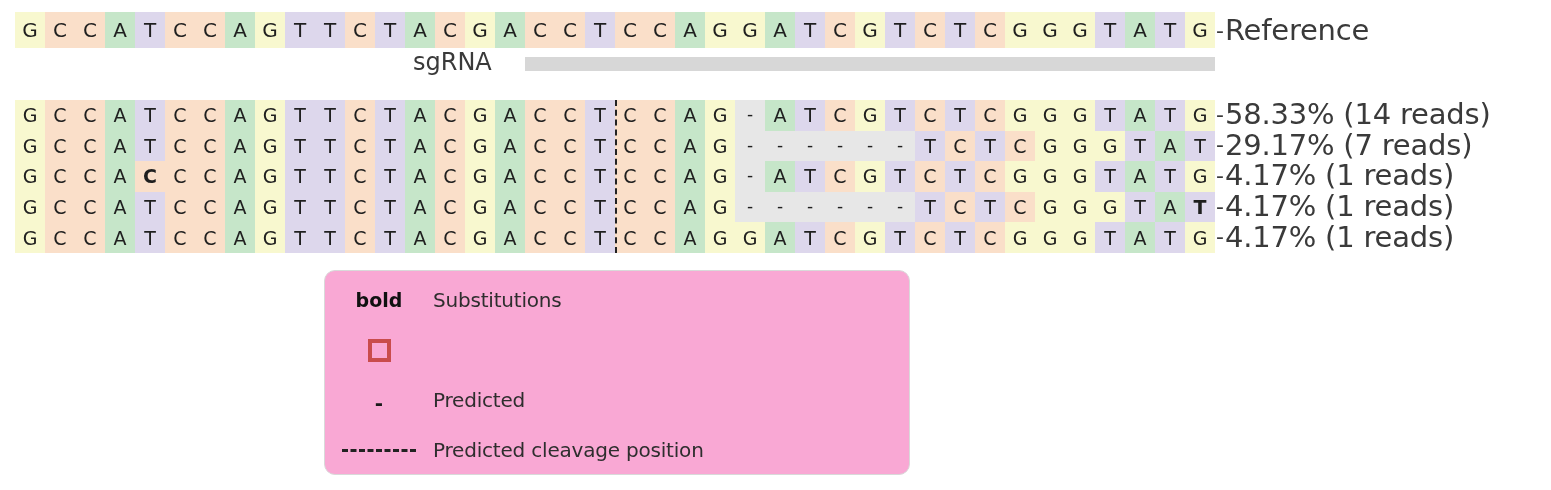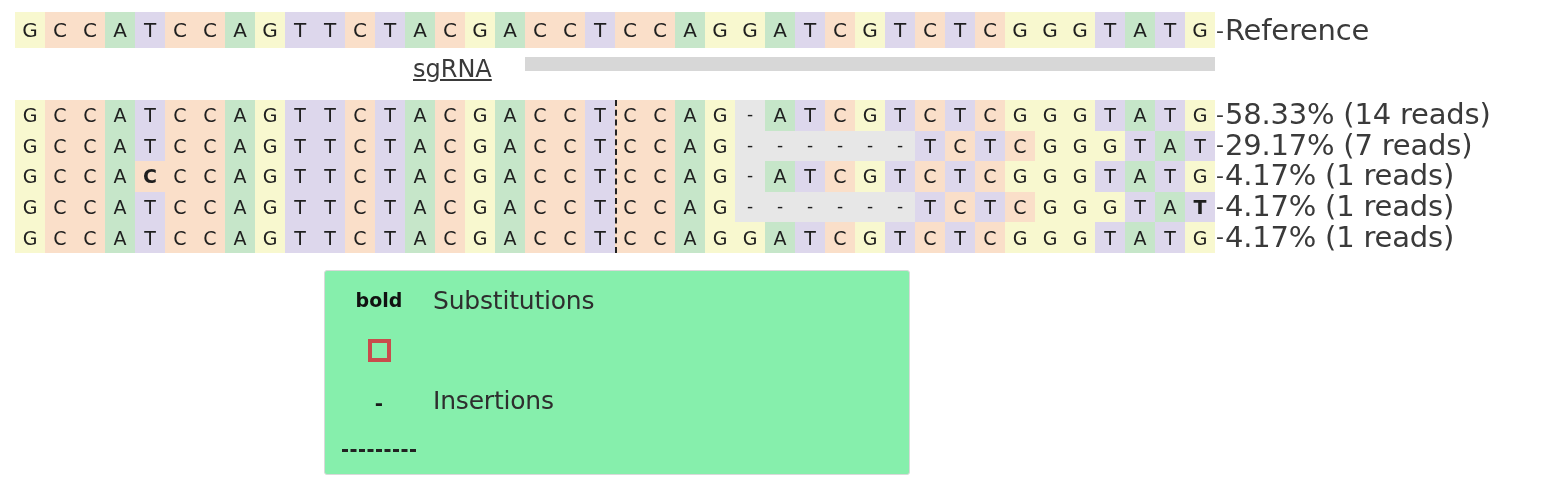--- a/index.html
+++ b/index.html
@@ -63,24 +63,23 @@
     font-size: 29px;
     color: #3a3a3a;
     letter-spacing: -0.2px;
   }
   .reference-tail { top: 13px; height: 34px; }
 
   
   #sgrna-label {
     position: absolute;
     left: 413px;
-    top: 55px;
+    top: 48px;
     font-size: 24px;
     color: #3a3a3a;
-    text-decoration: underline;
   }
   #sgrna-bar {
     position: absolute;
     left: 530px;
     top: 57px;
     width: 685px;
     height: 14px;
     background: #d7d7d7;
   }
 
@@ -94,42 +93,42 @@
     border-left: 2px dashed #222222;
   }
 
   
   #legend-box {
     position: absolute;
     left: 324px;
     top: 270px;
     width: 586px;
     height: 205px;
-    background: #86efac;
+    background: #f9a8d4;
     border: 1px solid #d9d9d9;
-    border-radius: 3px;
+    border-radius: 11px;
     box-sizing: border-box;
   }
   .legend-row {
     position: absolute;
     left: 0;
     width: 100%;
     height: 50px;
     display: flex;
     align-items: center;
   }
   .legend-sym {
     width: 108px;
     display: flex;
     align-items: center;
     justify-content: center;
     flex: 0 0 108px;
   }
   .legend-text {
-    font-size: 25px;
+    font-size: 20px;
     color: #2e2e2e;
     letter-spacing: -0.2px;
   }
   .sym-bold {
     font-size: 19px;
     font-weight: bold;
     color: #111111;
   }
   .sym-ins {
     width: 23px;
@@ -926,20 +925,21 @@
   </div>
   <div class="legend-row" style="top:54px">
     <span class="legend-sym">
       <span class="sym-ins"></span>
     </span>
   </div>
   <div class="legend-row" style="top:104px">
     <span class="legend-sym">
       <span class="sym-del">-</span>
     </span>
-    <span class="legend-text">Insertions</span>
+    <span class="legend-text">Predicted</span>
   </div>
   <div class="legend-row" style="top:154px">
     <span class="legend-sym">
       <span class="sym-cleave"></span>
     </span>
+    <span class="legend-text">Predicted cleavage position</span>
   </div>
 </div>
 
 </body></html>

